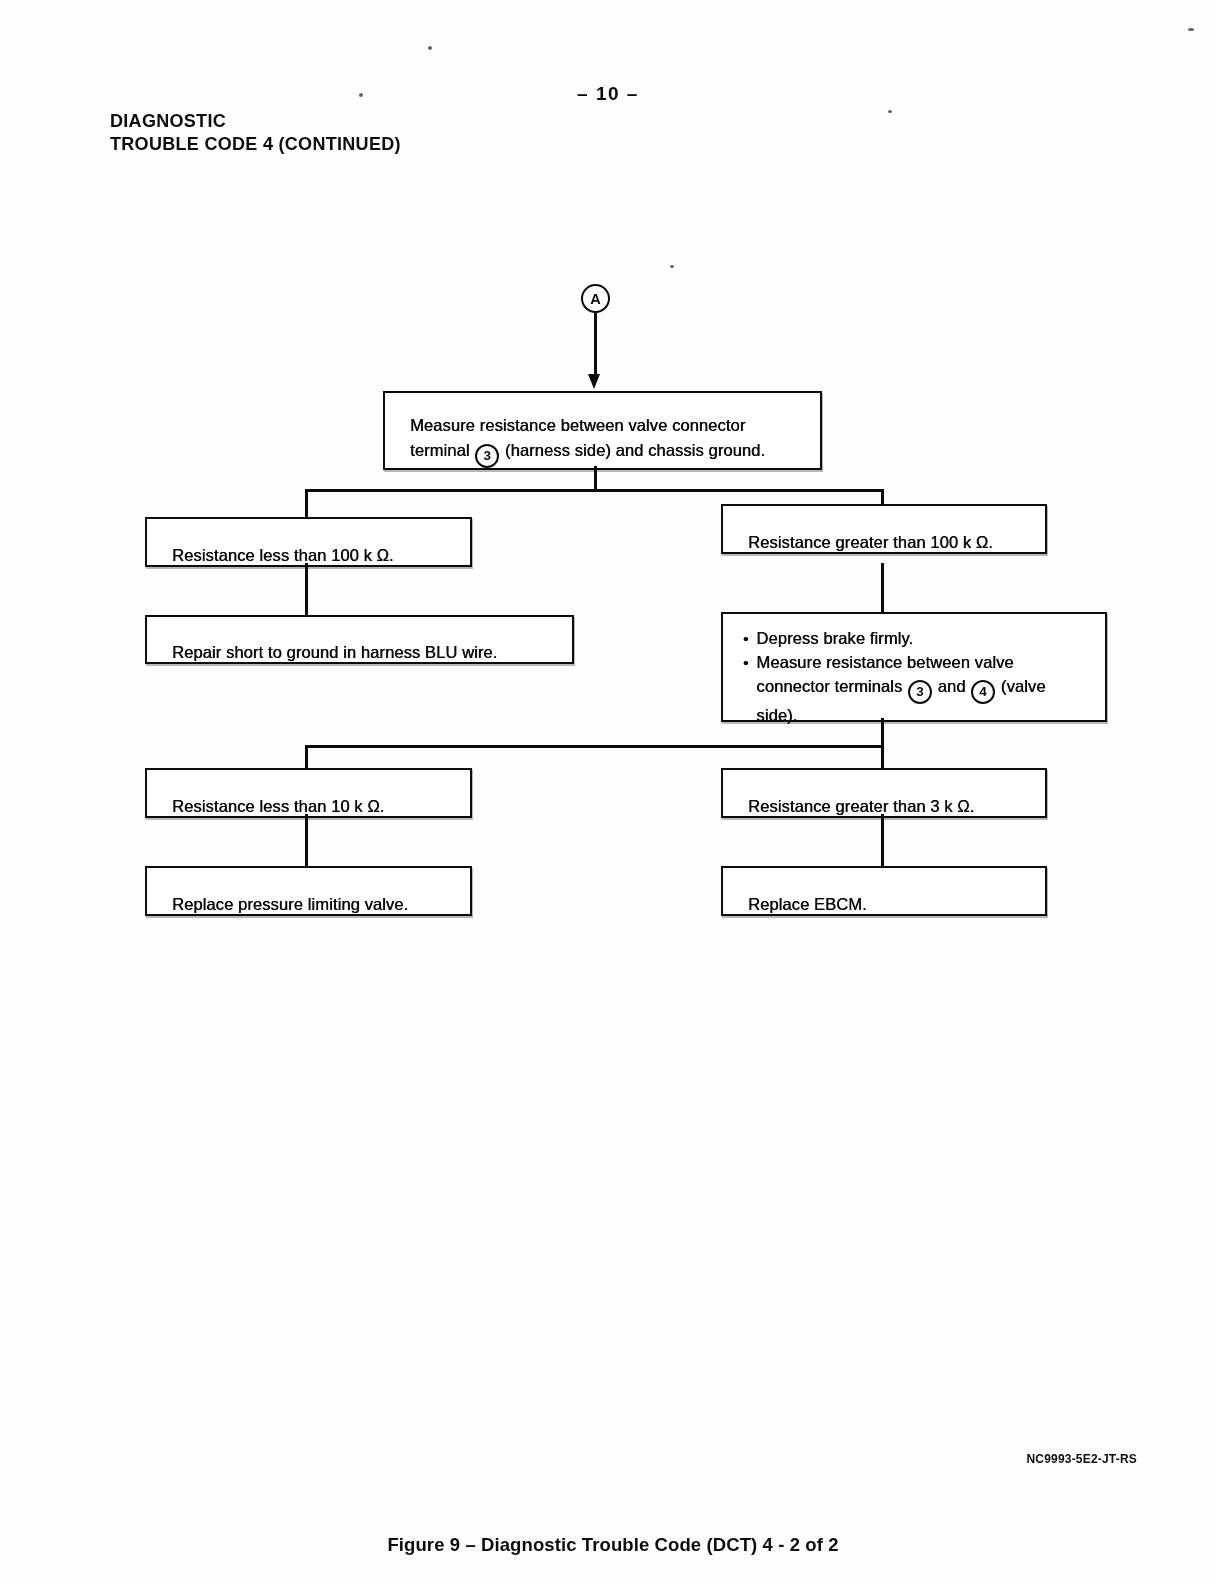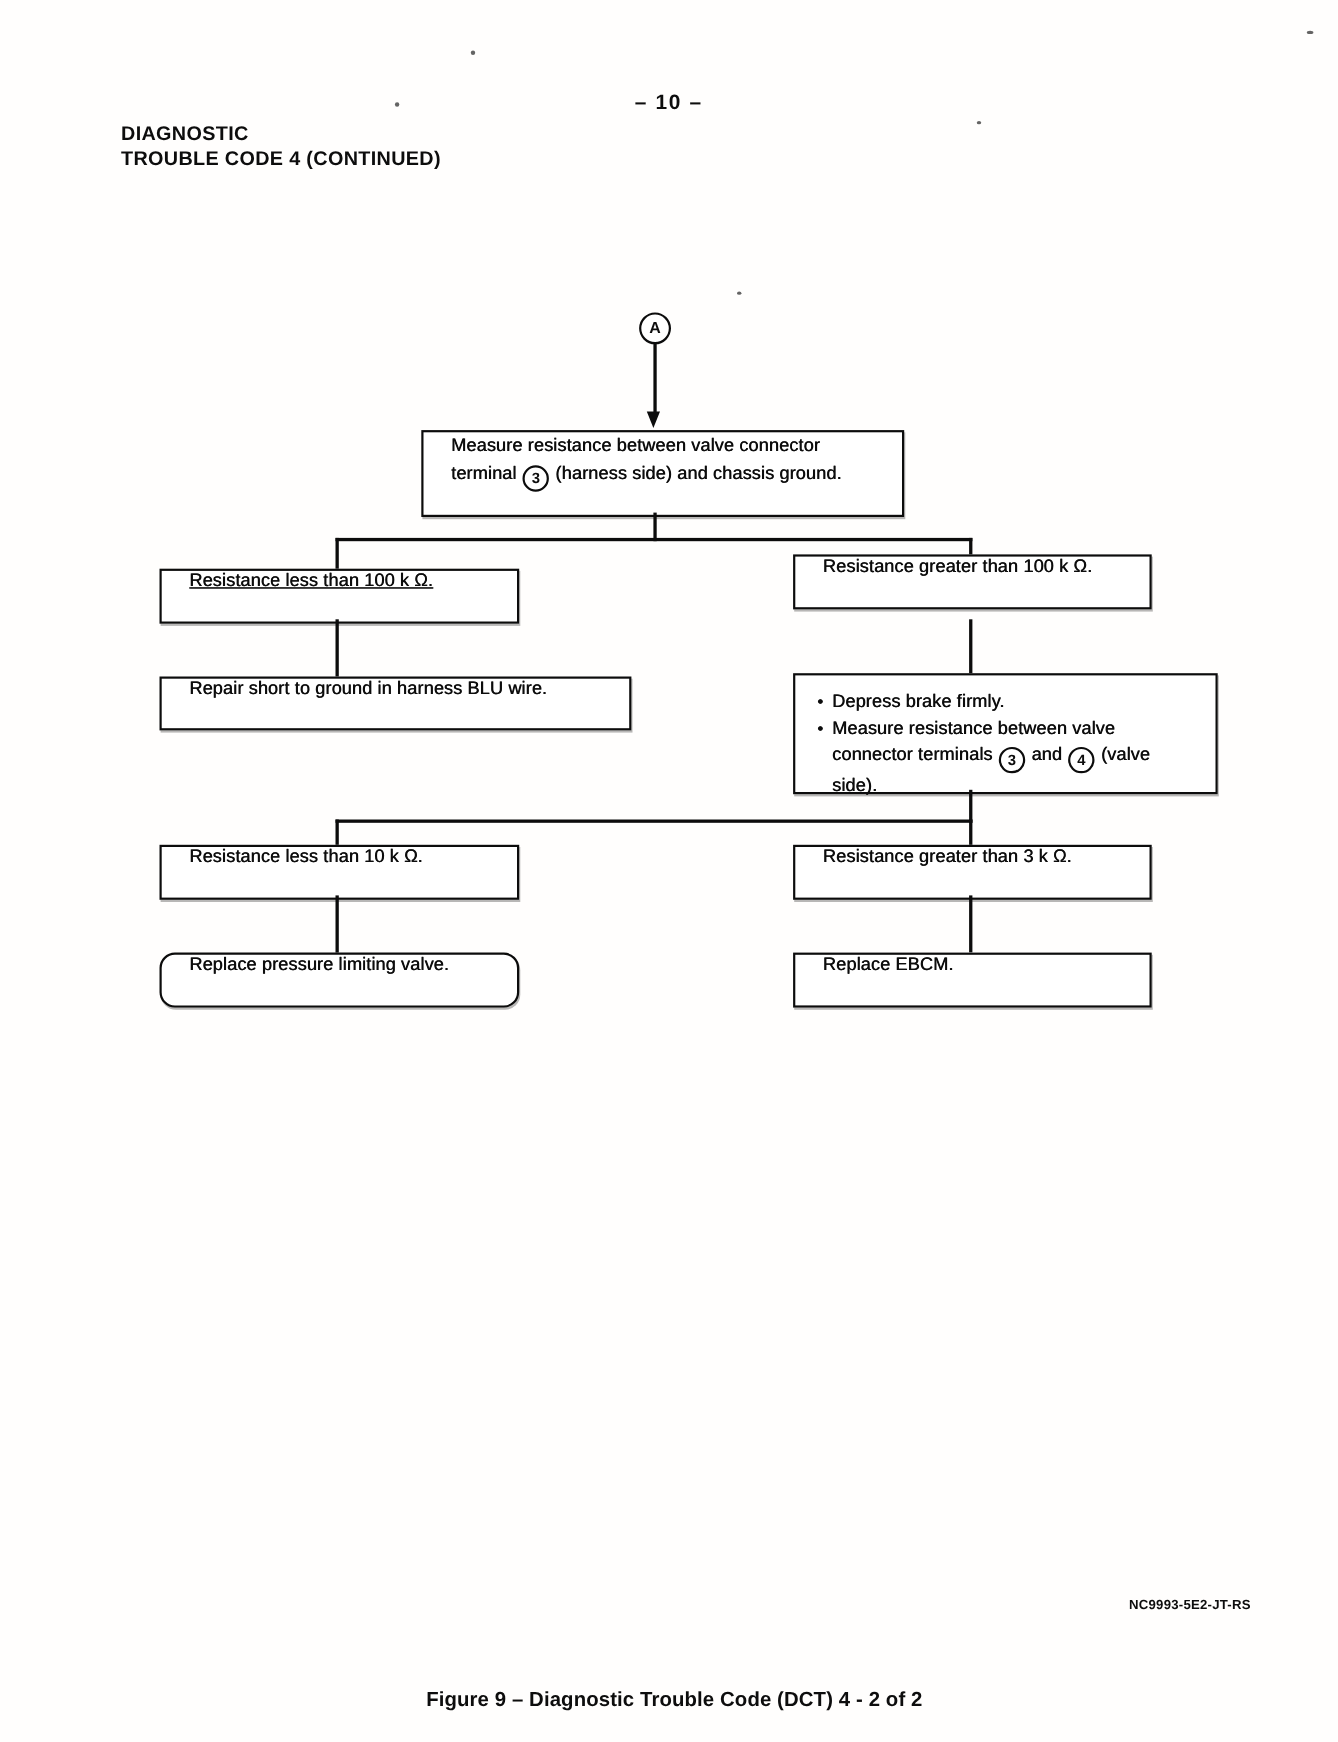--- a/index.html
+++ b/index.html
@@ -21,21 +21,21 @@
   .doc-title{
     position:absolute;left:110px;top:110px;
     font-size:18px;font-weight:bold;line-height:1.25;letter-spacing:0.3px;
   }
 
   
   .flow-box{
     position:absolute;
     border:2.5px solid #0c0c0c;
     background:#ffffff;
-    display:flex;align-items:flex-start;
+    display:flex;align-items:flex-end;
     font-size:16.5px;
     letter-spacing:0.1px;
     text-shadow:0.45px 0 0 currentColor;
     box-shadow:1px 2px 0 rgba(0,0,0,0.28);
   }
   .flow-box .inner{padding-left:25px;padding-right:12px;}
   .flow-box .multi{line-height:1.5;}
   .circ{
     display:inline-block;width:20px;height:20px;line-height:19px;
     text-align:center;border:2px solid #0c0c0c;border-radius:50%;
@@ -98,21 +98,21 @@
       <span class="circ">3</span>
       <span>(harness side) and chassis ground.</span>
     </div>
   </div>
 
   <div class="vline" style="left:594px;top:466px;height:26px;"></div>
   <div class="hline" style="left:305px;top:489px;width:579px;"></div>
   <div class="vline" style="left:305px;top:489px;height:29px;"></div>
   <div class="vline" style="left:881px;top:489px;height:29px;"></div>
 
-  <div class="flow-box" style="left:145px;top:517px;width:323px;height:46px;text-decoration:underline;">
+  <div class="flow-box" style="left:145px;top:517px;width:323px;height:46px;">
     <div class="inner">Resistance less than 100 k Ω.</div>
   </div>
   <div class="flow-box" style="left:721px;top:504px;width:322px;height:46px;">
     <div class="inner">Resistance greater than 100 k Ω.</div>
   </div>
 
   <div class="vline" style="left:305px;top:563px;height:53px;"></div>
   <div class="vline" style="left:881px;top:563px;height:50px;"></div>
 
   <div class="flow-box" style="left:145px;top:615px;width:425px;height:45px;">
@@ -145,21 +145,21 @@
   <div class="flow-box" style="left:145px;top:768px;width:323px;height:46px;">
     <div class="inner">Resistance less than 10 k Ω.</div>
   </div>
   <div class="flow-box" style="left:721px;top:768px;width:322px;height:46px;">
     <div class="inner">Resistance greater than 3 k Ω.</div>
   </div>
 
   <div class="vline" style="left:305px;top:814px;height:52px;"></div>
   <div class="vline" style="left:881px;top:814px;height:52px;"></div>
 
-  <div class="flow-box" style="left:145px;top:866px;width:323px;height:46px;border-radius:14px;">
+  <div class="flow-box" style="left:145px;top:866px;width:323px;height:46px;">
     <div class="inner">Replace pressure limiting valve.</div>
   </div>
   <div class="flow-box" style="left:721px;top:866px;width:322px;height:46px;">
     <div class="inner">Replace EBCM.</div>
   </div>
 
   <div class="doc-code">NC9993-5E2-JT-RS</div>
   <div class="figure-caption">Figure 9 – Diagnostic Trouble Code (DCT) 4 - 2 of 2</div>
 
   <div class="speck" style="left:428px;top:46px;width:4px;height:4px;"></div>

